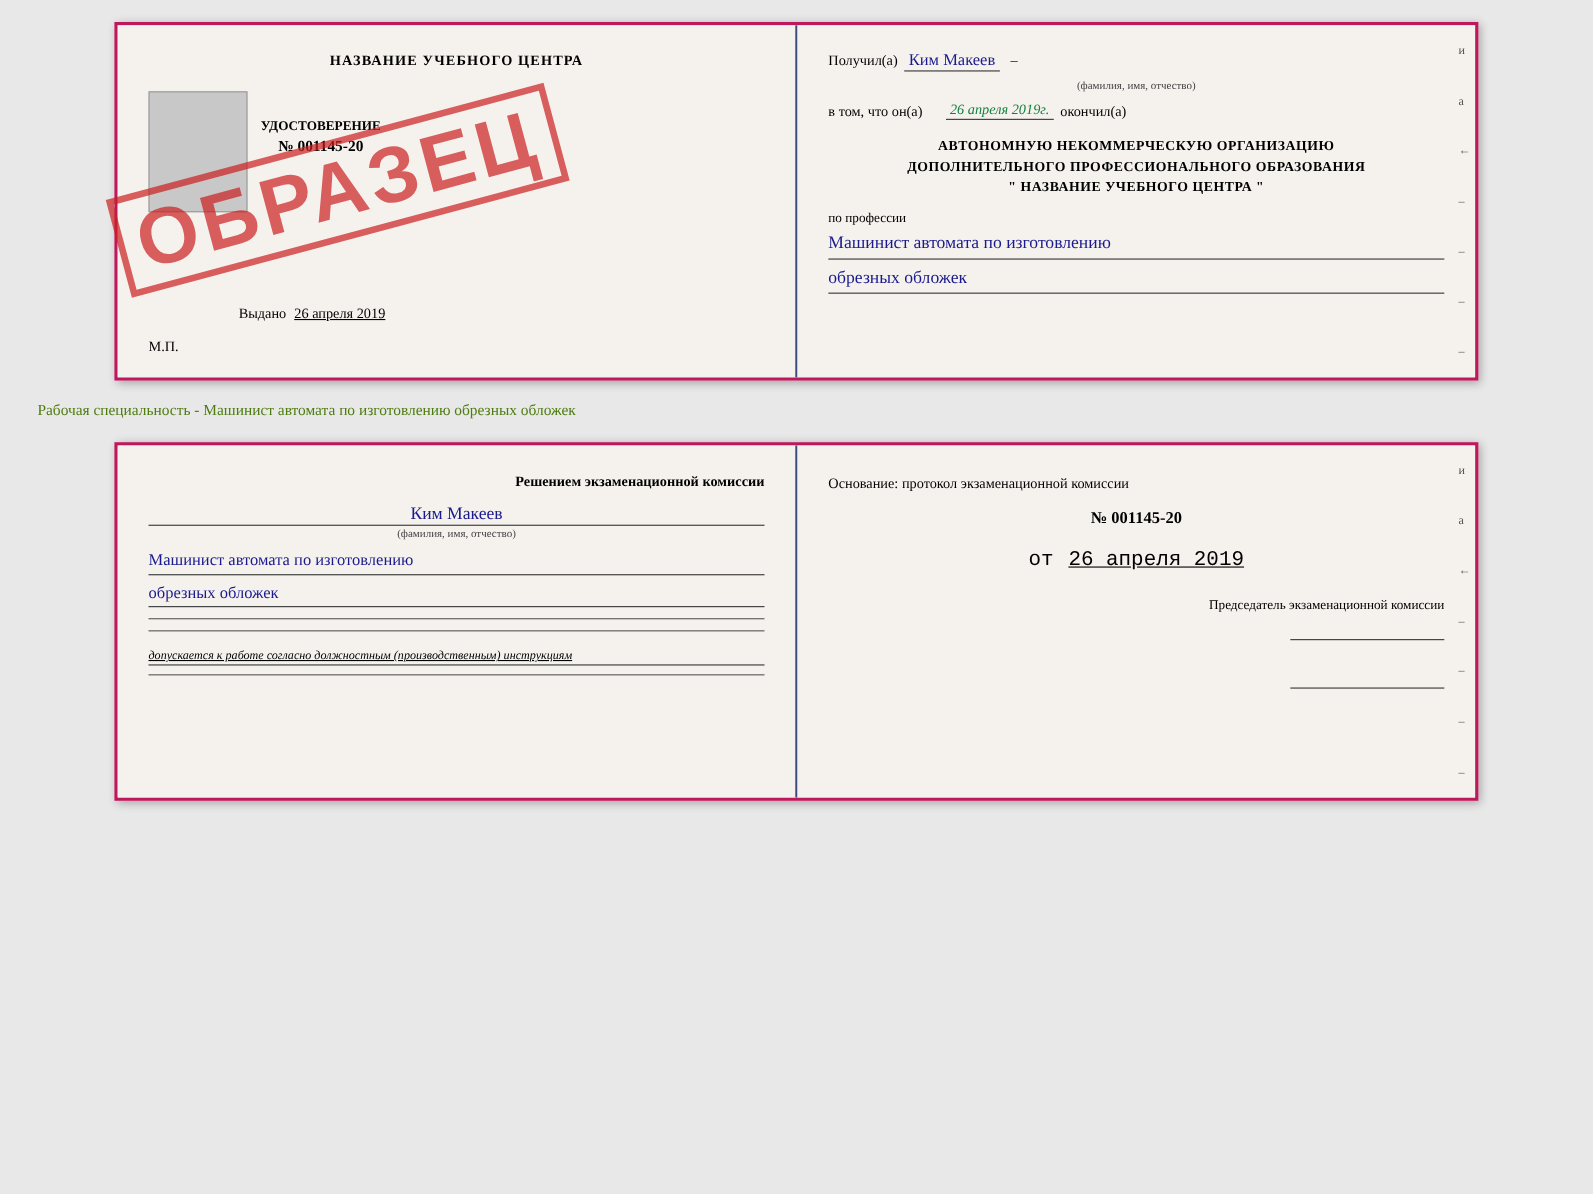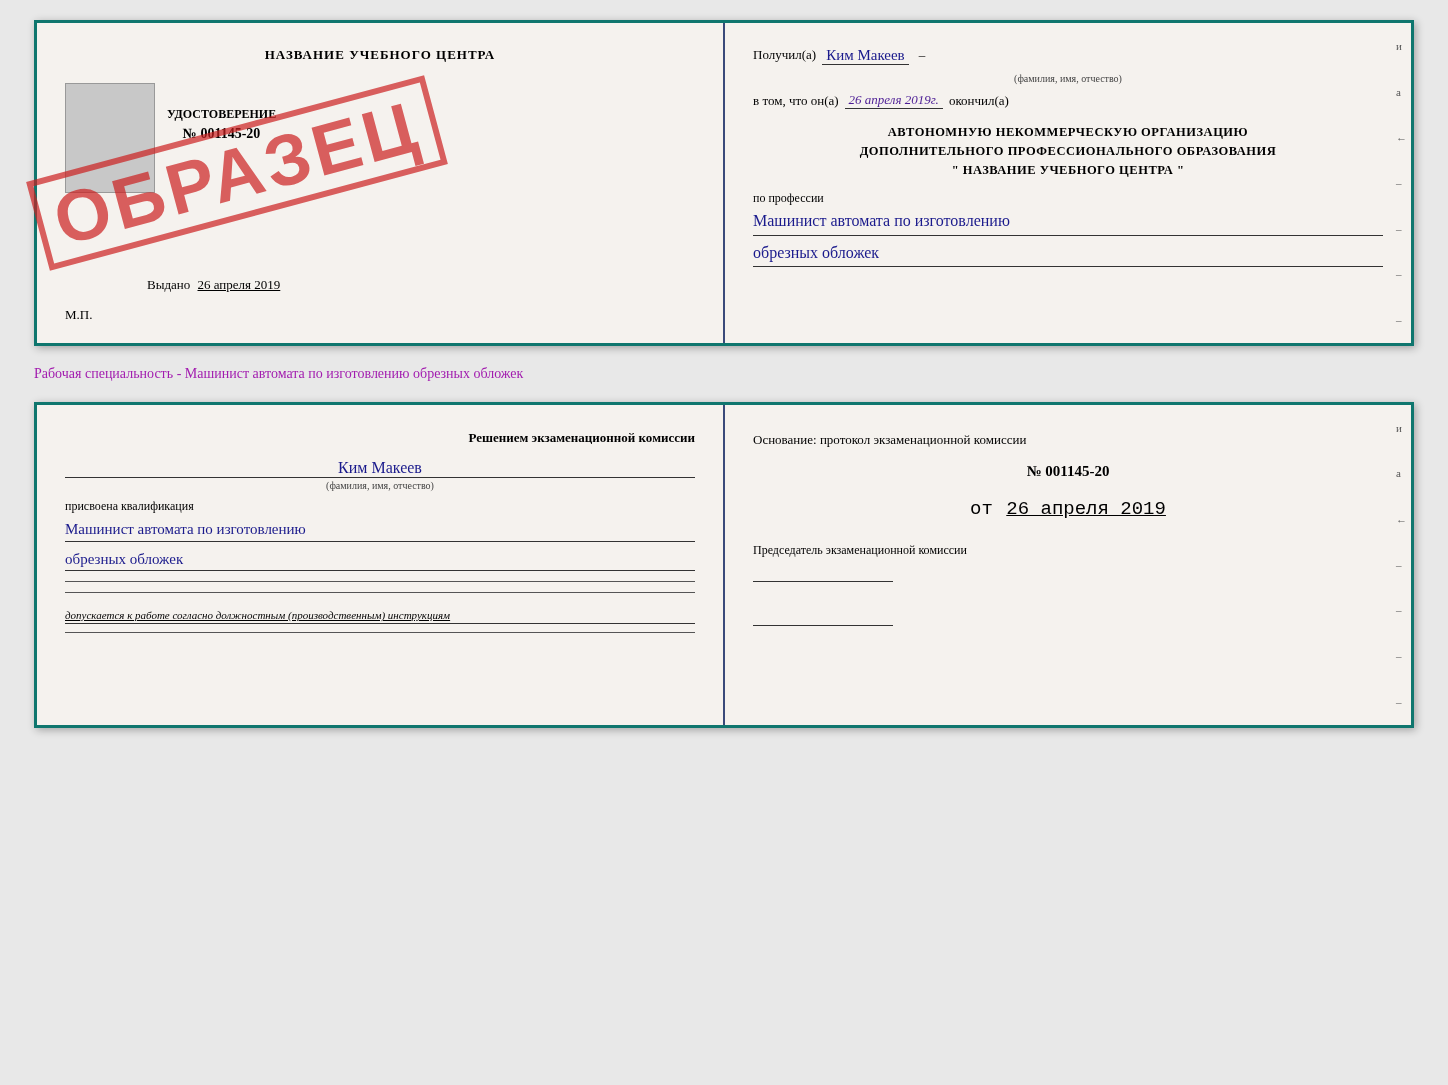--- a/index.html
+++ b/index.html
@@ -10,23 +10,23 @@
       min-height: 1085px;
       display: flex;
       flex-direction: column;
       align-items: center;
       padding: 20px;
       gap: 16px;
     }
 
     .document-pair {
       display: flex;
-      width: 1380px;
+      width: 1240px;
       background: #f5f2ee;
-      border: 3px solid #0f766e;
+      border: 3px solid #be185d;
       box-shadow: 2px 2px 8px rgba(0,0,0,0.3);
     }
 
     .doc-left, .doc-right {
       flex: 1;
       padding: 24px 28px;
       position: relative;
       min-height: 320px;
     }
 
@@ -143,21 +143,22 @@
       font-size: 13px;
       gap: 6px;
       margin-bottom: 14px;
     }
 
     .vtom-date {
       font-style: italic;
       border-bottom: 1px solid #333;
       padding: 0 4px;
       font-size: 13px;
-      color: #4c1d95;
+      color: #15803d;
+      margin-left: 15px;
     }
 
     .org-block {
       text-align: center;
       font-size: 12.5px;
       font-weight: bold;
       text-transform: uppercase;
       margin-bottom: 12px;
       letter-spacing: 0.5px;
       line-height: 1.5;
@@ -188,21 +189,21 @@
       flex-direction: column;
       justify-content: space-around;
       font-size: 11px;
       color: #555;
     }
 
     
     .middle-label {
       width: 1380px;
       font-size: 14px;
-      color: #a21caf;
+      color: #4d7c0f;
       padding: 4px 0;
     }
 
     
     .bottom-left-title {
       font-size: 13px;
       font-weight: bold;
       text-align: right;
       margin-bottom: 12px;
       line-height: 1.4;
@@ -257,20 +258,21 @@
       font-size: 19px;
       text-align: center;
       margin-bottom: 16px;
       font-family: Liberation Mono, monospace;
     }
 
     .signature-block {
       margin-top: 12px;
       font-size: 12px;
       line-height: 1.6;
+      text-align: right;
     }
 
     .sig-line {
       border-bottom: 1px solid #333;
       width: 140px;
       height: 18px;
       display: inline-block;
     }
 
     .line-spacer {
@@ -353,21 +355,20 @@
 <div class="document-pair">
 
   <div class="doc-left">
     <div class="bottom-left-title">Решением экзаменационной комиссии</div>
 
     <div class="bottom-name-block">
       <div class="bottom-name-handwritten">Ким Макеев</div>
       <div class="sub-label">(фамилия, имя, отчество)</div>
     </div>
 
-    <div class="prisvoena-label">присвоена квалификация</div>
 
     <div class="bottom-profession-handwritten">Машинист автомата по изготовлению</div>
     <div class="bottom-profession-handwritten" style="margin-top:6px;">обрезных обложек</div>
 
     <div class="line-spacer"></div>
     <div class="line-spacer"></div>
 
     <div class="dopuskaetsya-line" style="font-style:italic; font-size:11px; text-decoration:underline; margin-top:16px;">допускается к работе согласно должностным (производственным) инструкциям</div>
     <div class="line-spacer" style="margin-top:8px;"></div>
   </div>

